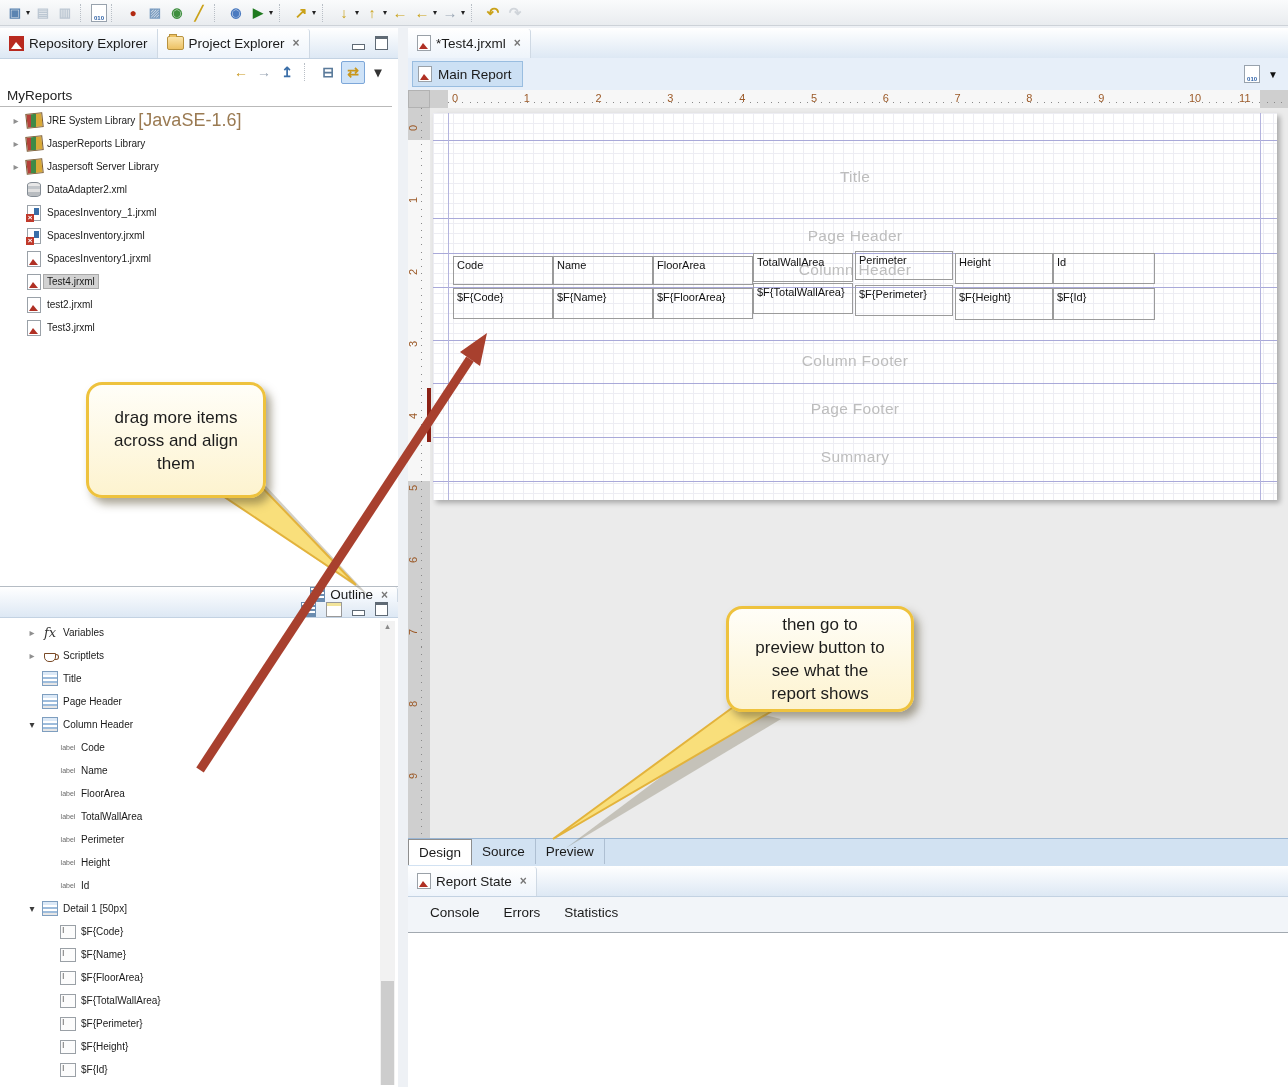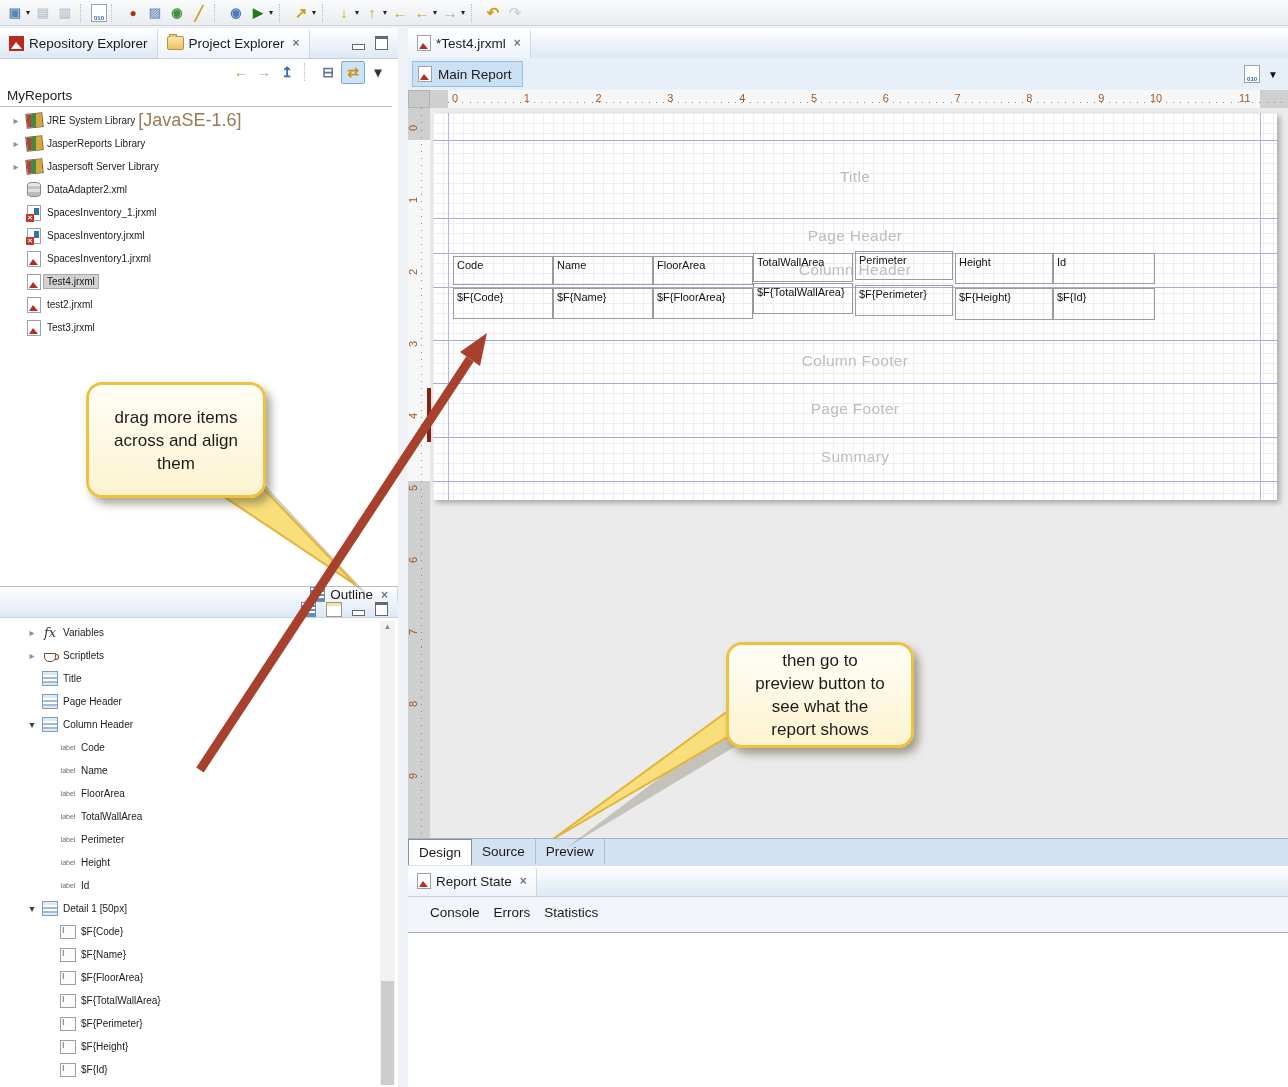--- a/index.html
+++ b/index.html
@@ -131,31 +131,31 @@
      padding:2px 0 0 3px;box-sizing:border-box;background:transparent;}
 
   #bottom-tabs{position:absolute;left:408px;top:838px;width:880px;height:28px;background:#d2e2f2;
      border-top:1px solid #9ab6d4;display:flex;align-items:flex-start;}
   .btab{height:25px;display:flex;align-items:center;padding:0 10px;font-size:13.5px;
      border-right:1px solid #aebfd2;}
   .btab.active{background:#fff;border:1px solid #8e8e8e;border-bottom:0;}
 
   
   #report-state{position:absolute;left:408px;top:866px;width:880px;height:221px;background:#f2f5f9;}
-  #rs-sections{display:flex;gap:14px;padding:8px 0 6px 22px;font-size:13.5px;background:#f2f5f9;}
+  #rs-sections{display:flex;gap:24px;padding:8px 0 6px 22px;font-size:13.5px;background:#f2f5f9;}
   #rs-content{position:absolute;left:0;top:66px;width:880px;height:155px;background:#fff;
      border-top:1px solid #a2a9b0;}
 
   
   .callout{position:absolute;box-sizing:border-box;border:3px solid #eec23d;border-radius:16px;
      background:linear-gradient(#fffef8,#fdf3cf);box-shadow:5px 6px 9px rgba(90,80,50,.5);
      display:flex;align-items:center;justify-content:center;text-align:center;
      font-size:17px;line-height:23px;color:#1c1c1c;white-space:pre-line;z-index:30;}
   #callout1{left:86px;top:382px;width:180px;height:116px;}
-  #callout2{left:726px;top:606px;width:188px;height:106px;margin-top:36px;}
+  #callout2{left:726px;top:606px;width:188px;height:106px;}
   #overlay{position:absolute;left:0;top:0;z-index:25;pointer-events:none;}
 </style>
 </head>
 <body>
 
 <div id="app">
 
   <div id="toolbar">
       <span class="tbi" style="color: rgb(91, 132, 177); font-size: 13px;">▣</span>
       <span class="dd">▾</span>
@@ -479,21 +479,21 @@
   <span class="rh-num" style="left: 25px;">0</span>
       <span class="rh-num" style="left: 96.8px;">1</span>
       <span class="rh-num" style="left: 168.6px;">2</span>
       <span class="rh-num" style="left: 240.4px;">3</span>
       <span class="rh-num" style="left: 312.2px;">4</span>
       <span class="rh-num" style="left: 384px;">5</span>
       <span class="rh-num" style="left: 455.8px;">6</span>
       <span class="rh-num" style="left: 527.6px;">7</span>
       <span class="rh-num" style="left: 599.4px;">8</span>
       <span class="rh-num" style="left: 671.2px;">9</span>
-      <span class="rh-num" style="left: 726px;">10</span>
+      <span class="rh-num" style="left: 765px;">10</span>
       <span class="rh-num" style="left: 814.8px;">11</span>
     </div>
   <div id="ruler-v">
     <div class="white"></div>
       <div class="dots"></div>
   <span class="rv-num" style="top: 14px;">0</span>
       <span class="rv-num" style="top: 86px;">1</span>
       <span class="rv-num" style="top: 158px;">2</span>
       <span class="rv-num" style="top: 230px;">3</span>
       <span class="rv-num" style="top: 302px;">4</span>

